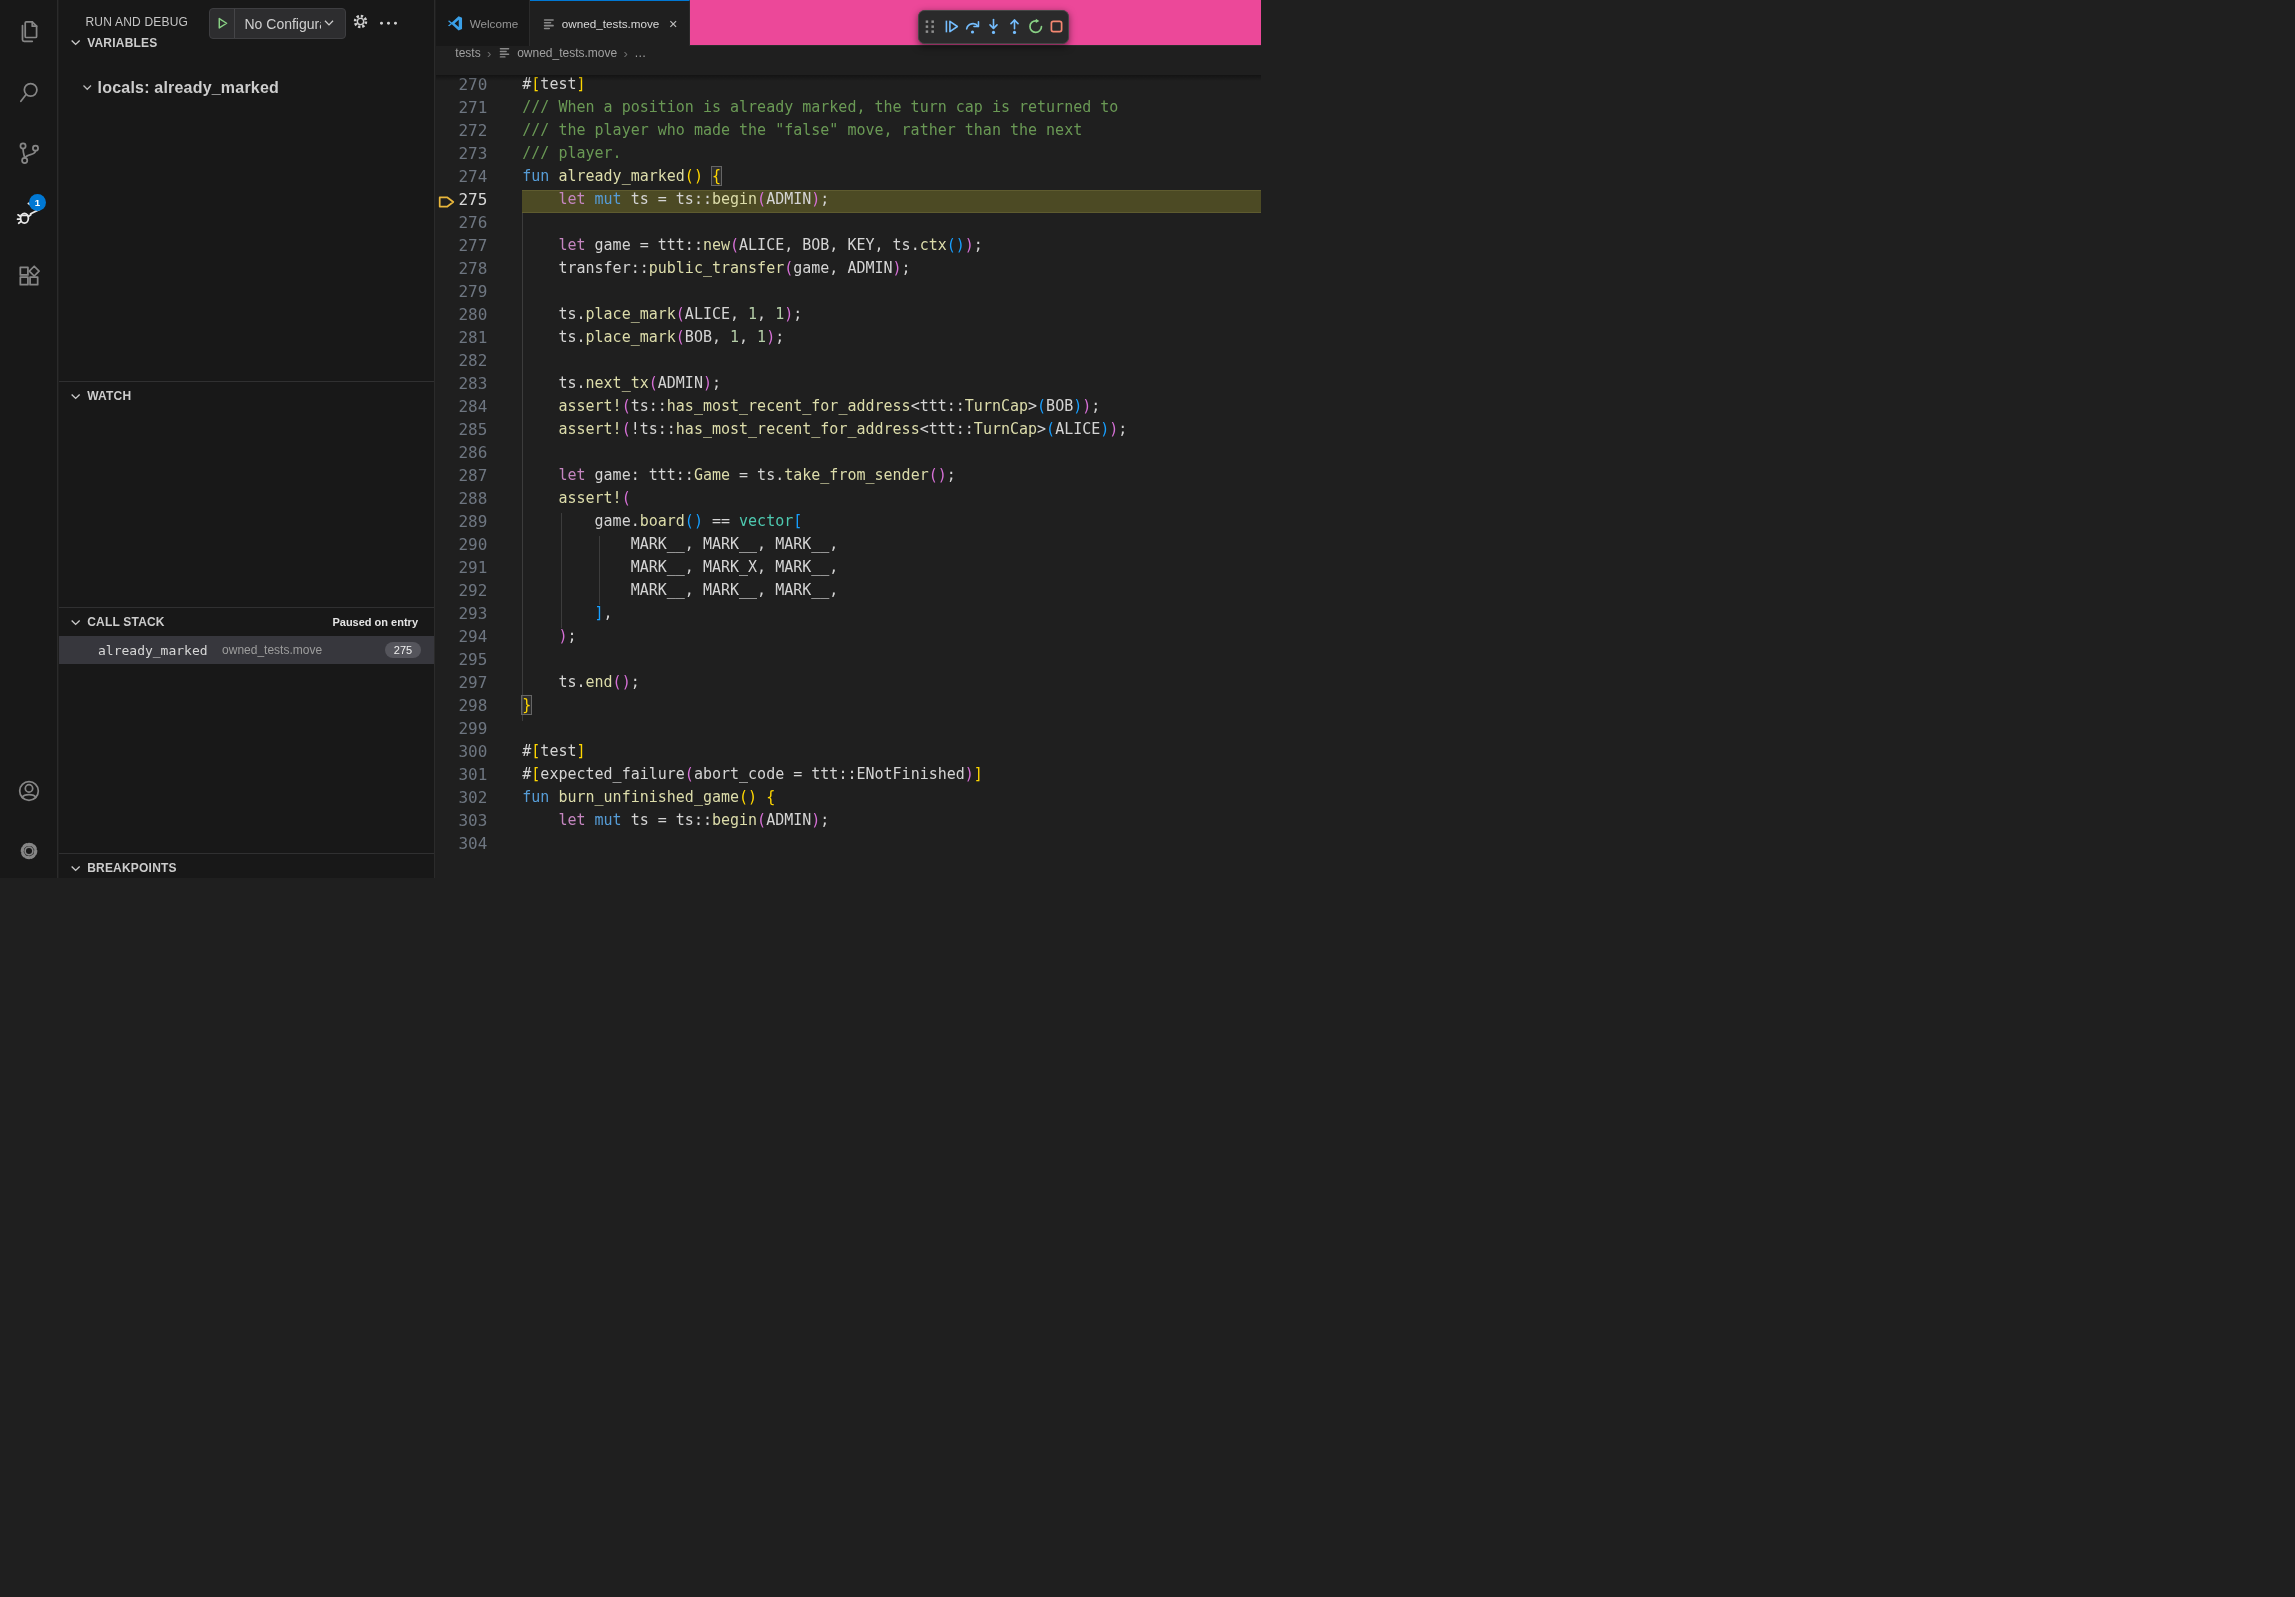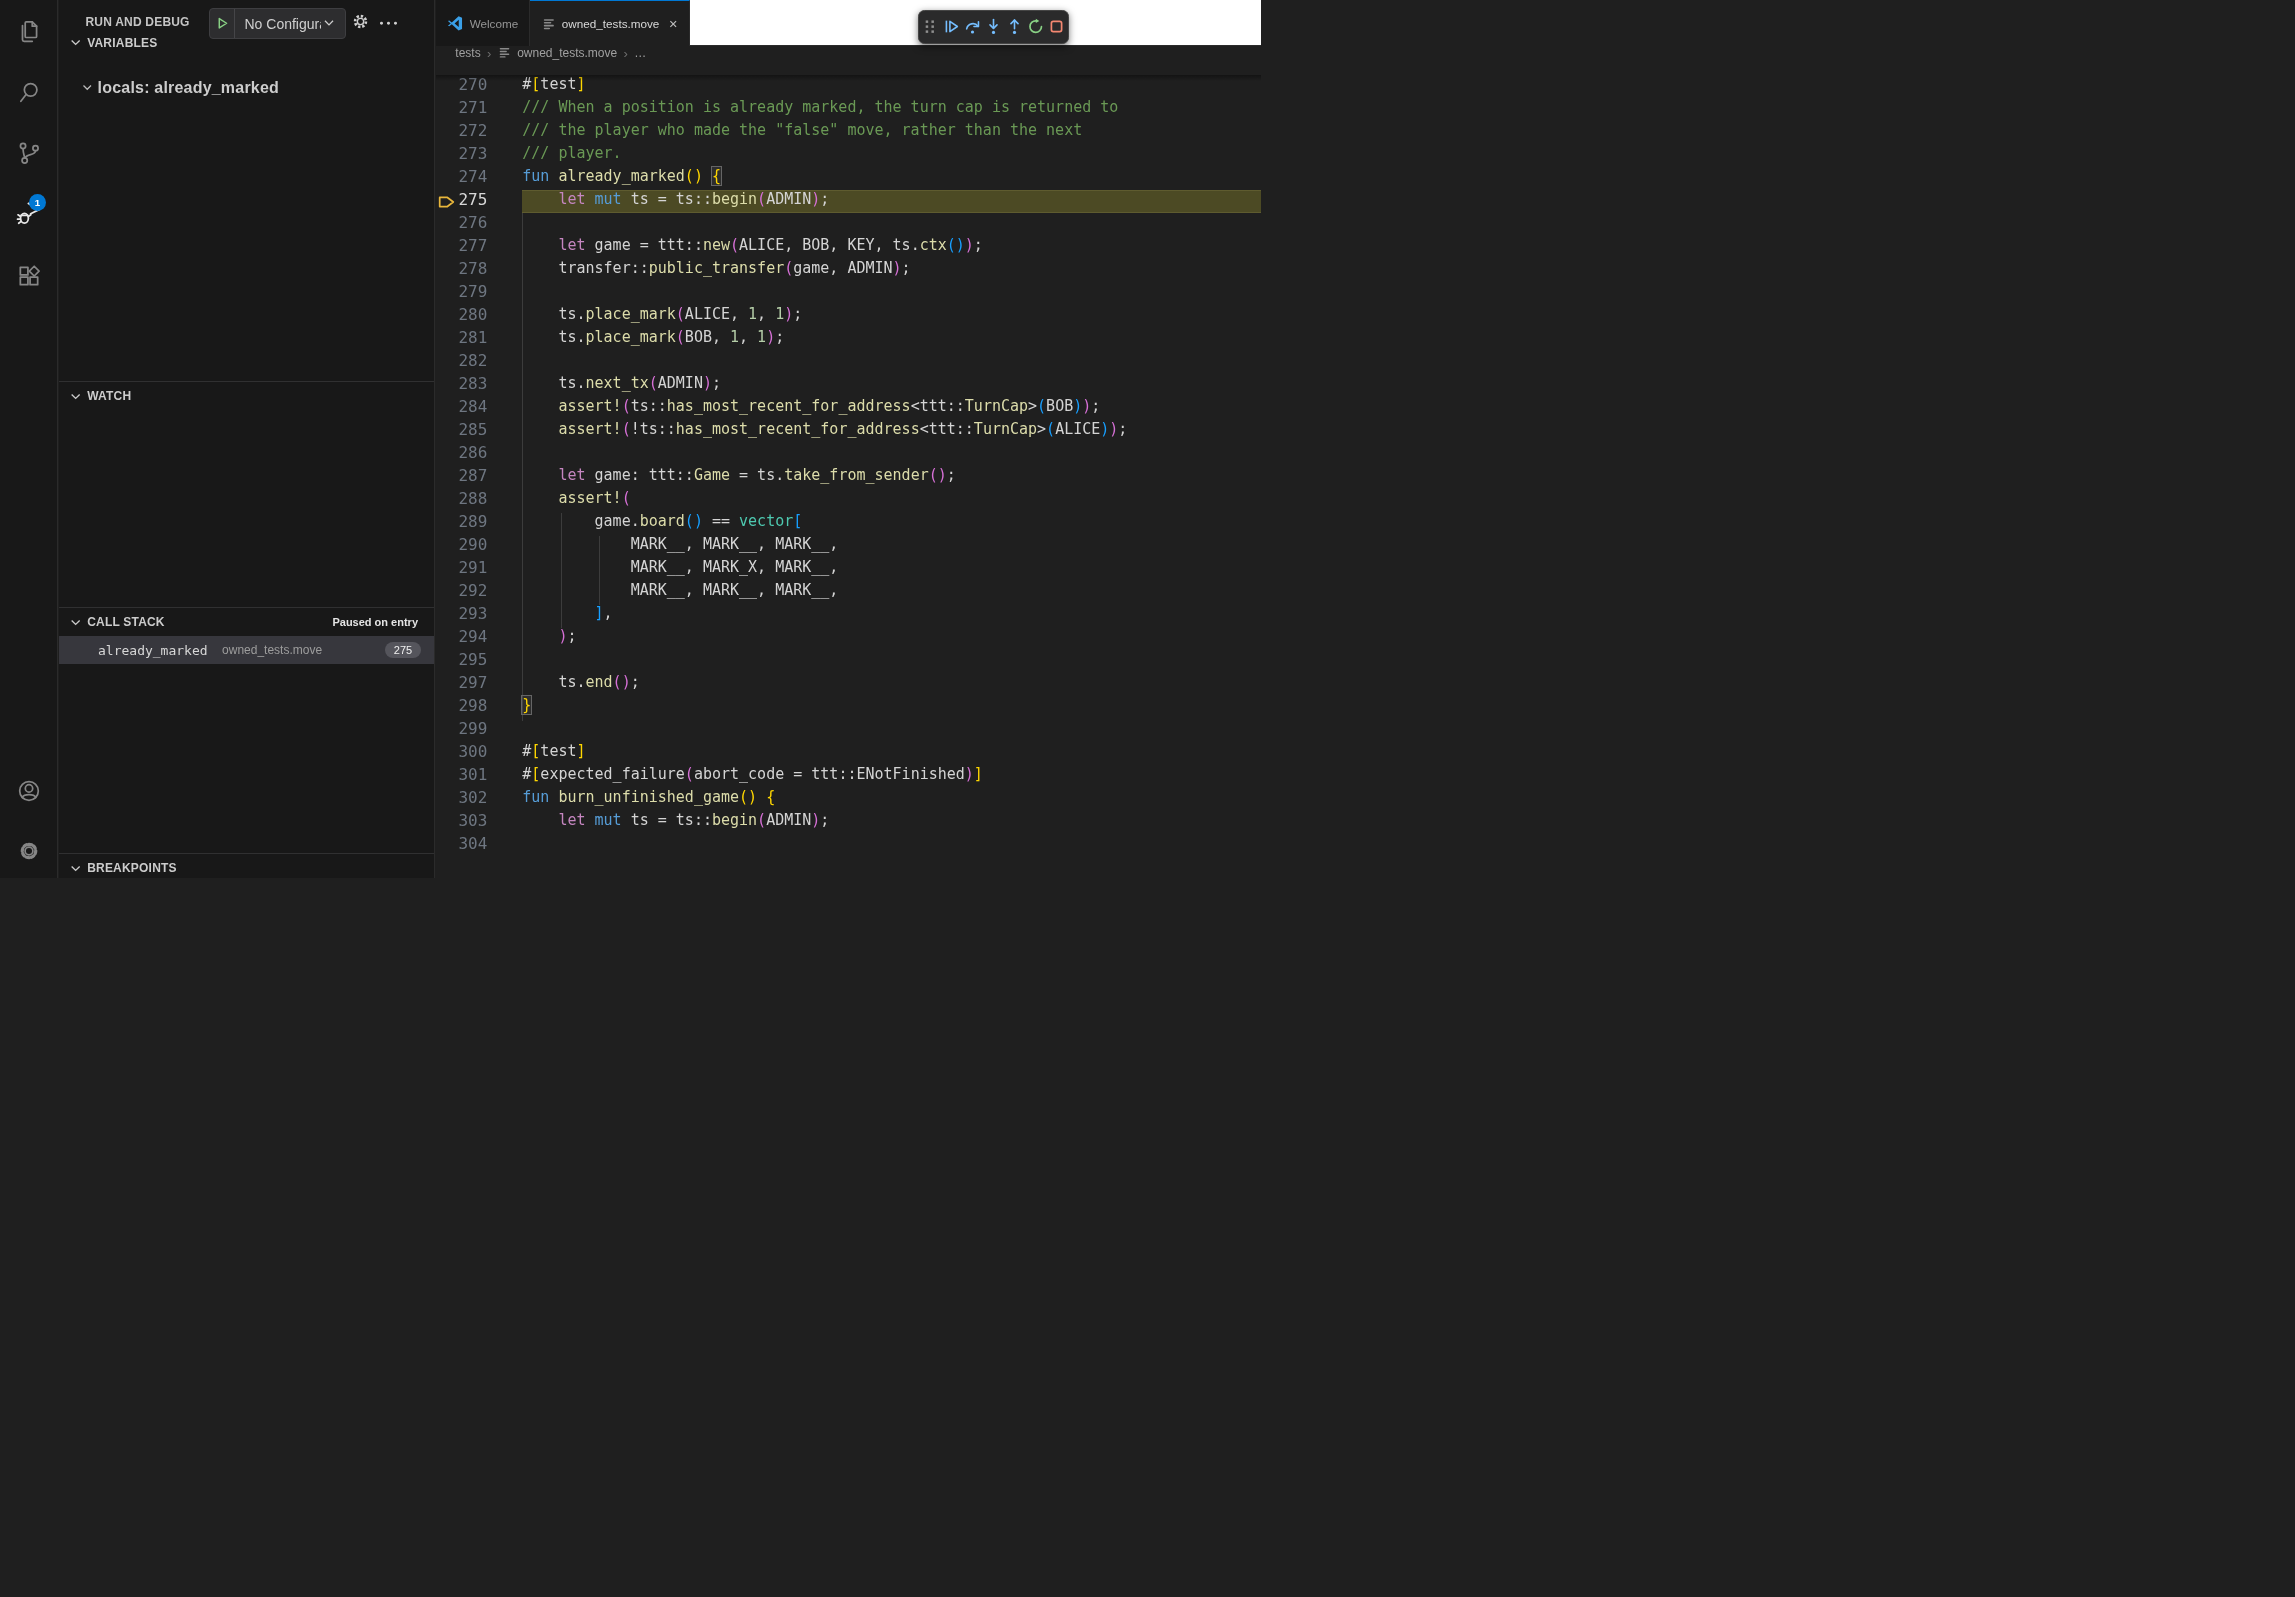--- a/index.html
+++ b/index.html
@@ -14,21 +14,21 @@
   .act-item svg { stroke:#868686; fill:none; stroke-width:1.6; stroke-linecap:round; stroke-linejoin:round; }
   .act-item.active svg { stroke:#e7e7e7; }
   #debug-badge { position:absolute; left:29px; top:11.3px; width:17px; height:17px;
                  border-radius:50%; background:#0078d4; color:#fff; font-size:9.7px;
                  font-weight:700; display:flex; align-items:center; justify-content:center; z-index:2; }
 
   
   #sidebar { position:absolute; left:59px; top:0; width:376px; height:878px;
              background:#181818; border-right:0.8px solid #2b2b2b; color:#cccccc; }
   #sidebar-header { position:absolute; left:0; top:0; width:100%; height:46px; }
-  #sidebar-title { position:absolute; left:26.5px; top:15.3px; font-size:12px; font-weight:700;
+  #sidebar-title { position:absolute; left:26.5px; top:15.3px; font-size:12px; font-weight:400;
                    letter-spacing:0.2px; color:#c5c5c5; white-space:nowrap; }
   #config-dropdown { position:absolute; left:150px; top:8px; width:137px; height:31px;
                      background:#2d2d2f; border:0.8px solid #3e3e41; border-radius:4px;
                      display:flex; align-items:center; }
   #config-play { width:24px; display:flex; justify-content:center; }
   #config-divider { width:0.8px; height:29px; background:#454548; }
   #config-label { width:77px; margin-left:9.7px; overflow:hidden; white-space:nowrap;
                   font-size:14px; color:#cfcfcf; }
   #config-chevron { margin-left:1.6px; }
   #sidebar-gear { position:absolute; left:291px; top:11.3px; }
@@ -47,21 +47,21 @@
   #stack-row { position:absolute; left:0; top:636px; width:100%; height:28px;
                background:#37373d; display:flex; align-items:center; }
   #stack-fn { margin-left:39px; font-family:"DejaVu Sans Mono", monospace;
               font-size:13px; color:#d7d7d7; }
   #stack-file { margin-left:14.5px; font-size:12px; color:#9d9d9d; }
   #stack-line-badge { margin-left:auto; margin-right:13px; background:#55555c; color:#f0f0f0;
                       font-size:11px; border-radius:9.7px; padding:2.4px 8.8px; }
 
   
   #editor { position:absolute; left:436px; top:0; width:825px; height:878px; background:#1f1f1f; }
-  #tab-bar { position:absolute; left:0; top:0; width:100%; height:46px; background:#ffffff;
+  #tab-bar { position:absolute; left:0; top:0; width:100%; height:46px; background:#ec4899;
              border-bottom:0.8px solid #2b2b2b; display:flex; }
   .tab { height:46px; display:flex; align-items:center; padding:0 11.3px; gap:6.4px;
          border-right:0.8px solid #2b2b2b; font-size:11.7px; }
   .tab.inactive { color:#969696; background:#181818; }
   .tab.active { color:#d8d8d8; background:#1f1f1f; border-top:1.6px solid #0078d4; }
   .tab-close { color:#c0c0c0; font-size:14.5px; margin-left:3.2px; }
 
   #breadcrumb { position:absolute; left:0; top:46px; width:100%; height:29px; background:#1f1f1f;
                 display:flex; align-items:flex-start; padding-left:19.3px; gap:6.4px;
                 font-size:12px; color:#a0a0a0; }

